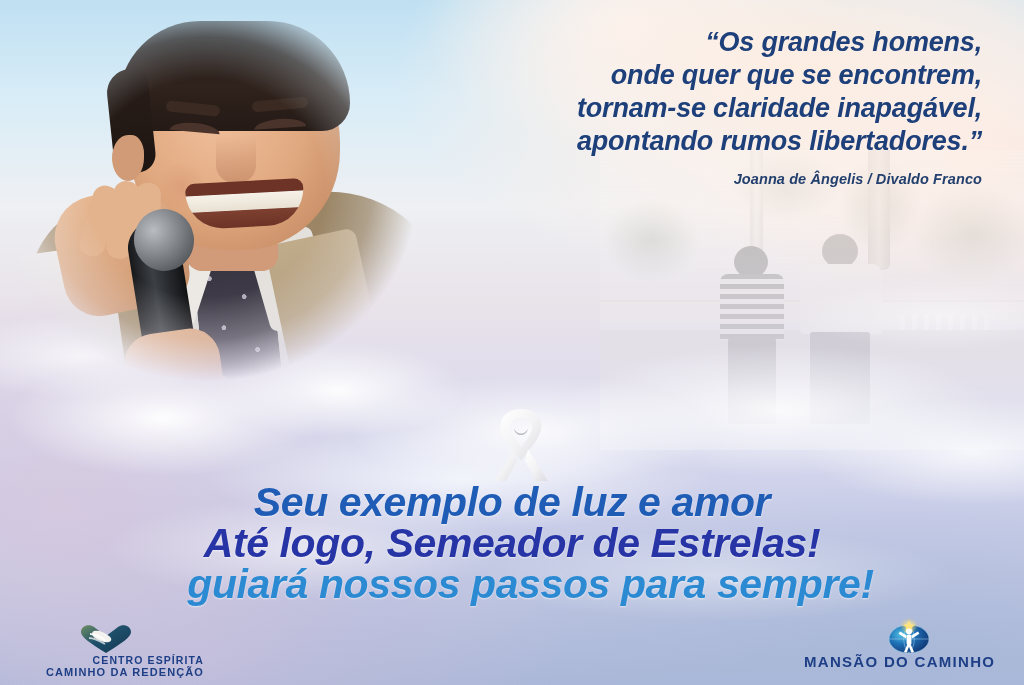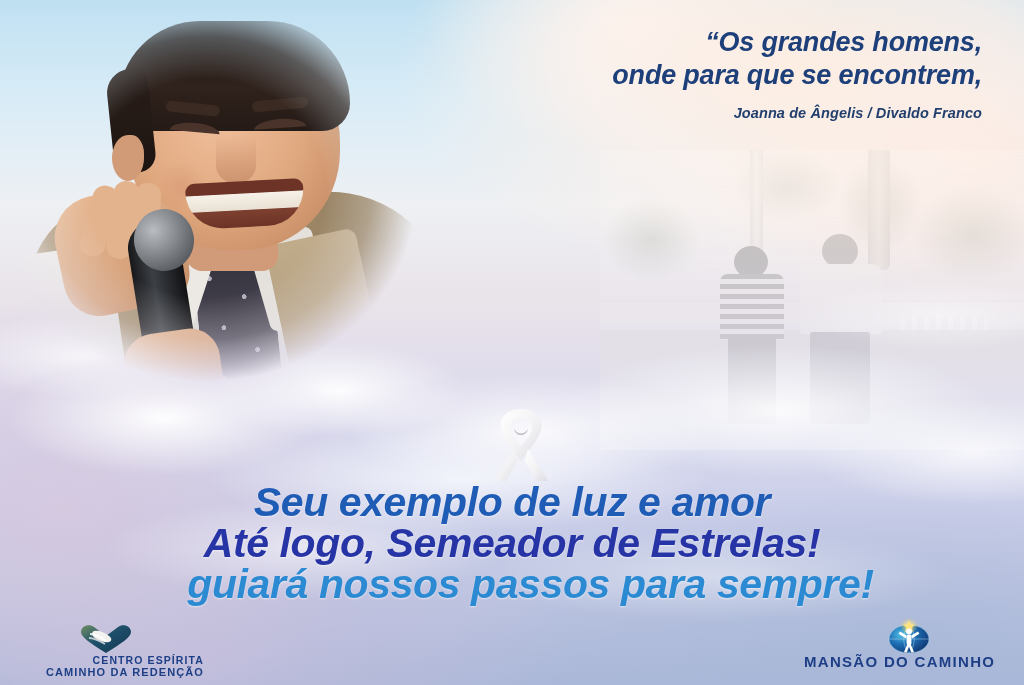--- a/index.html
+++ b/index.html
@@ -306,21 +306,23 @@
       <div class="finger f2"></div>
       <div class="finger f3"></div>
       <div class="mic"></div>
       <div class="mic-head"></div>
       <div class="mic-hand"></div>
     </div>
   </div>
 
   <div class="quote">
     <div class="quote-line">“Os grandes homens,</div>
-    <div class="quote-line">onde para que se encontrem,</div>
+    <div class="quote-line">onde quer que se encontrem,</div>
+    <div class="quote-line">tornam-se claridade inapagável,</div>
+    <div class="quote-line">apontando rumos libertadores.”</div>
     <div class="quote-author">Joanna de Ângelis / Divaldo Franco</div>
   </div>
 
   <div class="ribbon">
     <svg width="74" height="80" viewBox="0 0 74 80">
       <defs>
         <linearGradient id="rg" x1="0" y1="0" x2="1" y2="1">
           <stop offset="0%" stop-color="#ffffff"></stop>
           <stop offset="55%" stop-color="#f2f2f4"></stop>
           <stop offset="100%" stop-color="#dcdce2"></stop>

